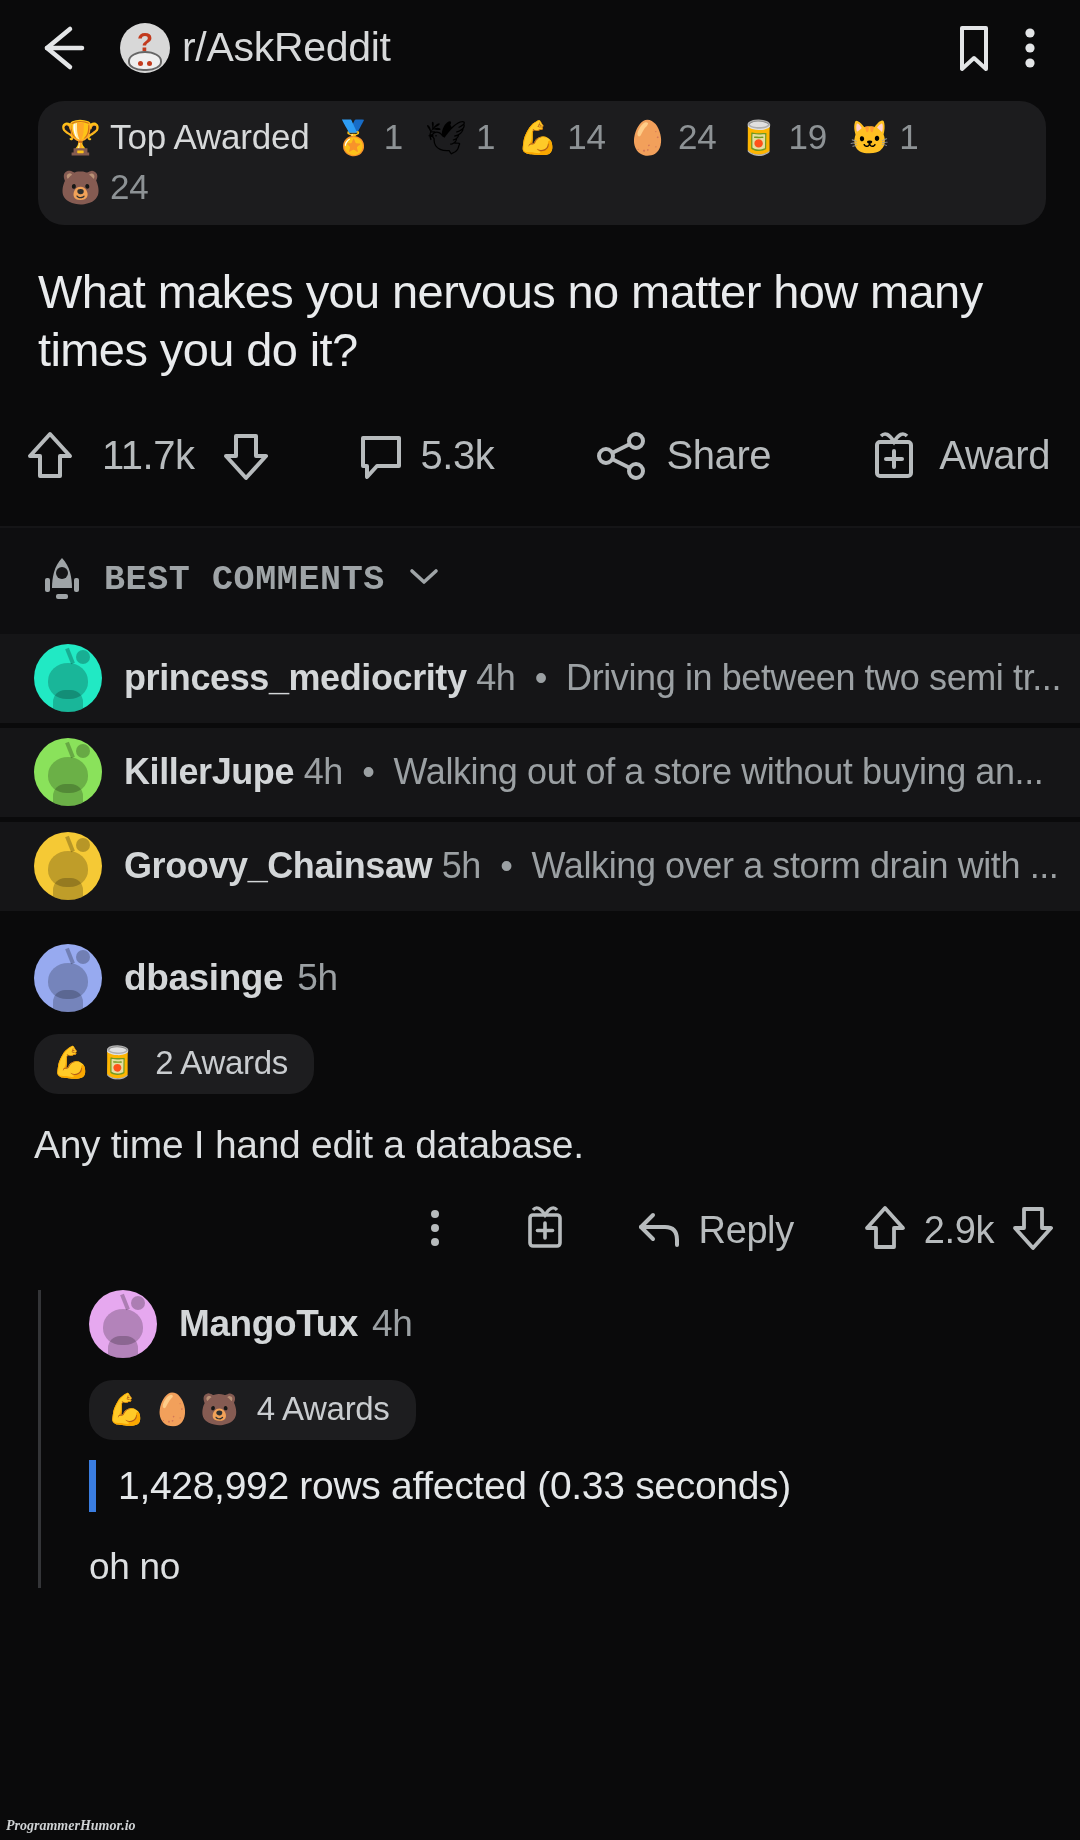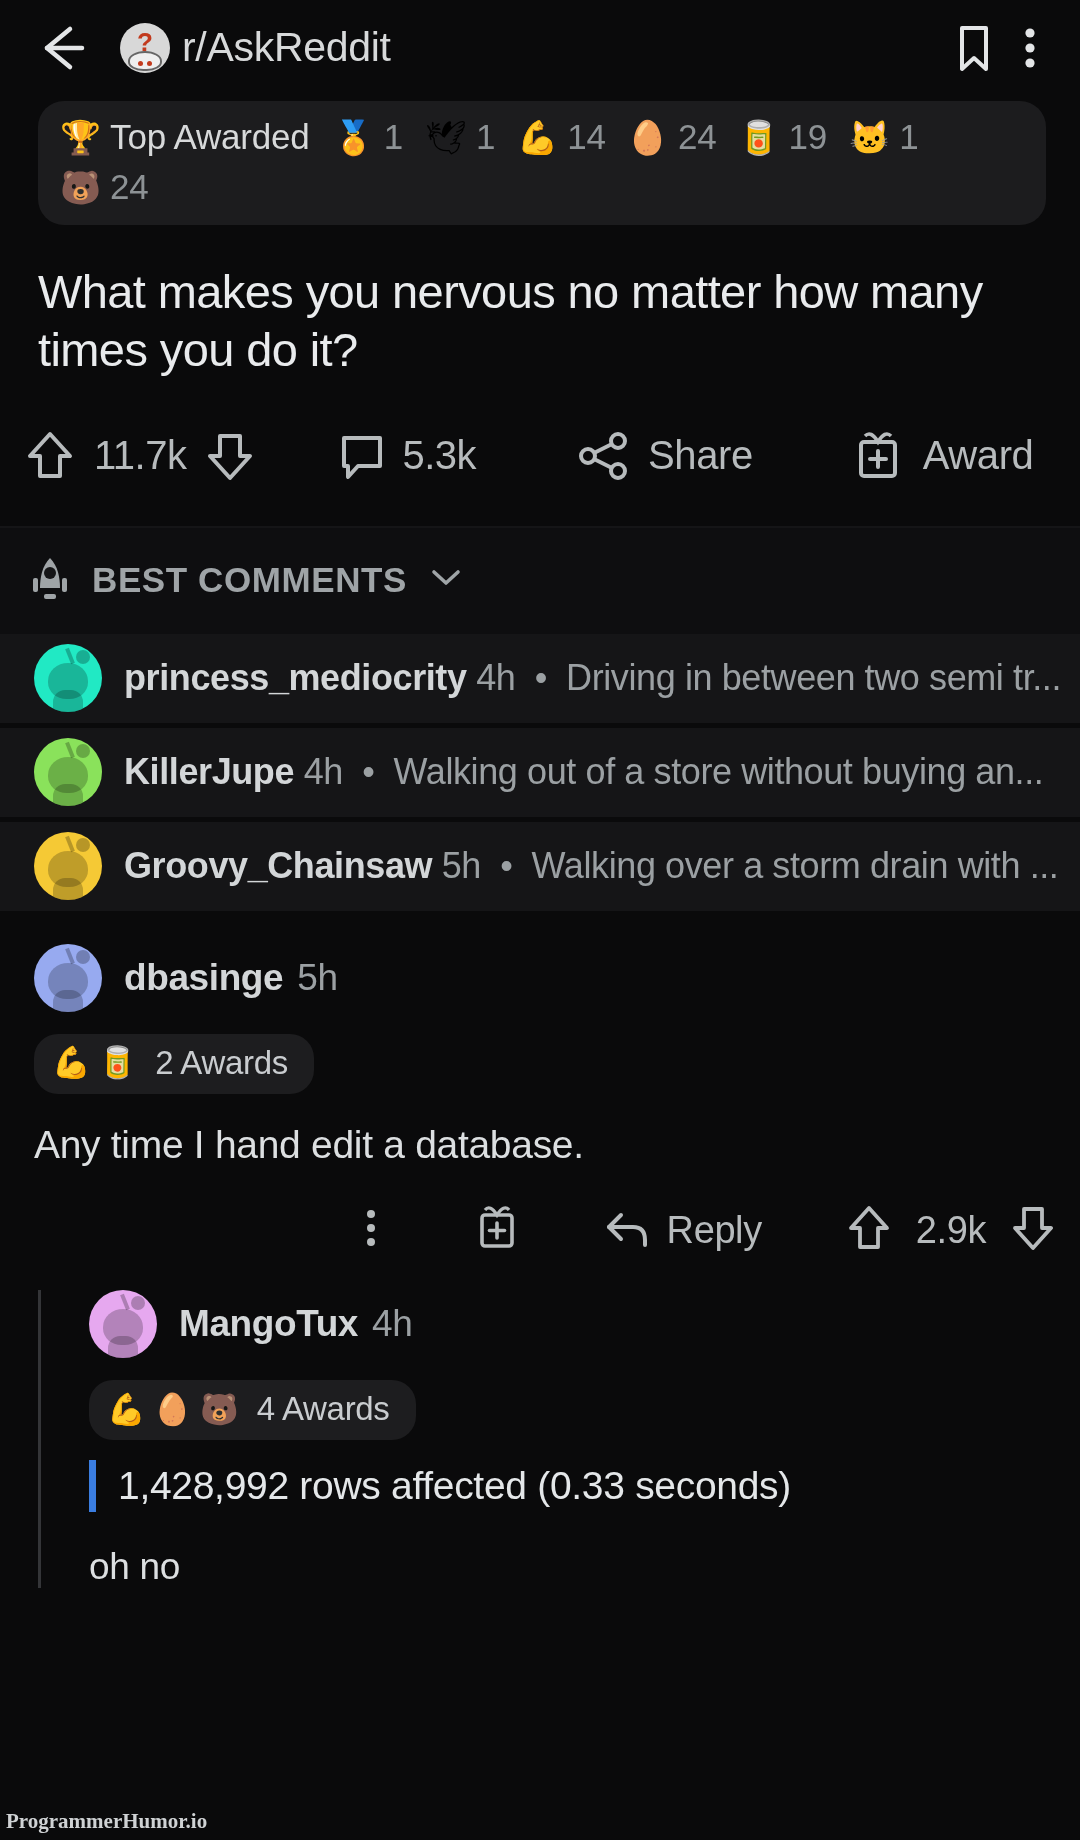--- a/index.html
+++ b/index.html
@@ -77,35 +77,36 @@
   .post-title {
     padding: 28px 46px 0 38px;
     font-size: 47px; font-weight: normal; line-height: 1.24;
     color: #e9ebed; letter-spacing: -0.6px;
   }
 
   
   .post-actions {
     display: flex; align-items: center;
     padding: 46px 30px 40px 22px;
-    gap: 4px;
+    gap: 12px;
   }
   .pa-group { display: flex; align-items: center; justify-content: space-between; }
   .pa-num { font-size: 40px; color: #b7bbbd; margin: 0 12px; letter-spacing: -0.5px; }
   .pa-text { font-size: 40px; color: #b7bbbd; margin-left: 16px; letter-spacing: -0.4px;}
   .pa-sp-a { width: 68px; }
   .pa-sp-b { width: 78px; }
   .pa-sp-c { width: 88px; }
 
   
   .sort-header {
     display: flex; align-items: center;
-    padding: 26px 0 28px 28px;
+    padding: 26px 0 28px 40px;
     background: #0e0e10;
     border-top: 2px solid #151517;
+    font-family: Liberation Mono, monospace;
   }
   .sort-label {
     font-size: 35px; font-weight: bold; color: #9fa4a7;
     letter-spacing: 0.6px; margin-left: 20px;
   }
   .chev { margin-left: 22px; }
 
   
   .crow {
     display: flex; align-items: center;
@@ -156,21 +157,21 @@
     padding: 10px 26px 12px 18px; margin: 22px 0 0 34px;
   }
   .awards-pill .ap-emoji { font-size: 31px; margin-right: 8px; line-height:1; }
   .awards-pill .ap-text { font-size: 33px; color: #c9cccf; margin-left: 10px; letter-spacing:-0.3px;}
   .cm-body {
     font-size: 39px; color: #dcdfe1; padding: 26px 40px 0 34px;
     line-height: 1.3; letter-spacing: -0.3px;
   }
   .cm-actions {
     display: flex; align-items: center; justify-content: flex-end;
-    padding: 30px 22px 8px 0; gap: 8px;
+    padding: 30px 22px 8px 0; gap: 0;
   }
   .cm-act-txt { font-size: 38px; color: #b7bbbd; margin-left: 14px; letter-spacing: -0.4px;}
   .cm-num { font-size: 38px; color: #b7bbbd; margin: 0 14px; letter-spacing: -0.4px;} .sp60 { width: 62px; } .sp70 { width: 66px; }
 
   
   .reply-wrap {
     margin: 22px 0 0 38px; padding-left: 48px;
     border-left: 3px solid #343538;
     position: relative;
   }
@@ -179,22 +180,22 @@
     padding: 4px 0 4px 22px; margin: 20px 0 0 0;
     font-size: 39px; color: #e4e7e9; letter-spacing: -0.3px;
   }
   .reply-text {
     font-size: 37px; color: #dcdfe1; margin-top: 34px; letter-spacing: -0.3px;
   }
 
   
   .footer-mark {
     position: absolute; left: 6px; bottom: 6px;
-    font-size: 21px; color: #cfd2d4; font-weight: bold;
-    font-family: "Liberation Serif", serif;
+    font-size: 14px; color: #cfd2d4; font-weight: bold;
+    font-style: italic; font-family: "Liberation Serif", serif;
   }
 </style>
 </head>
 <body>
 
 <div id="app">
 
   <div class="topbar">
     <div class="back-arrow">
       <svg width="62" height="62" viewBox="0 0 62 62">

